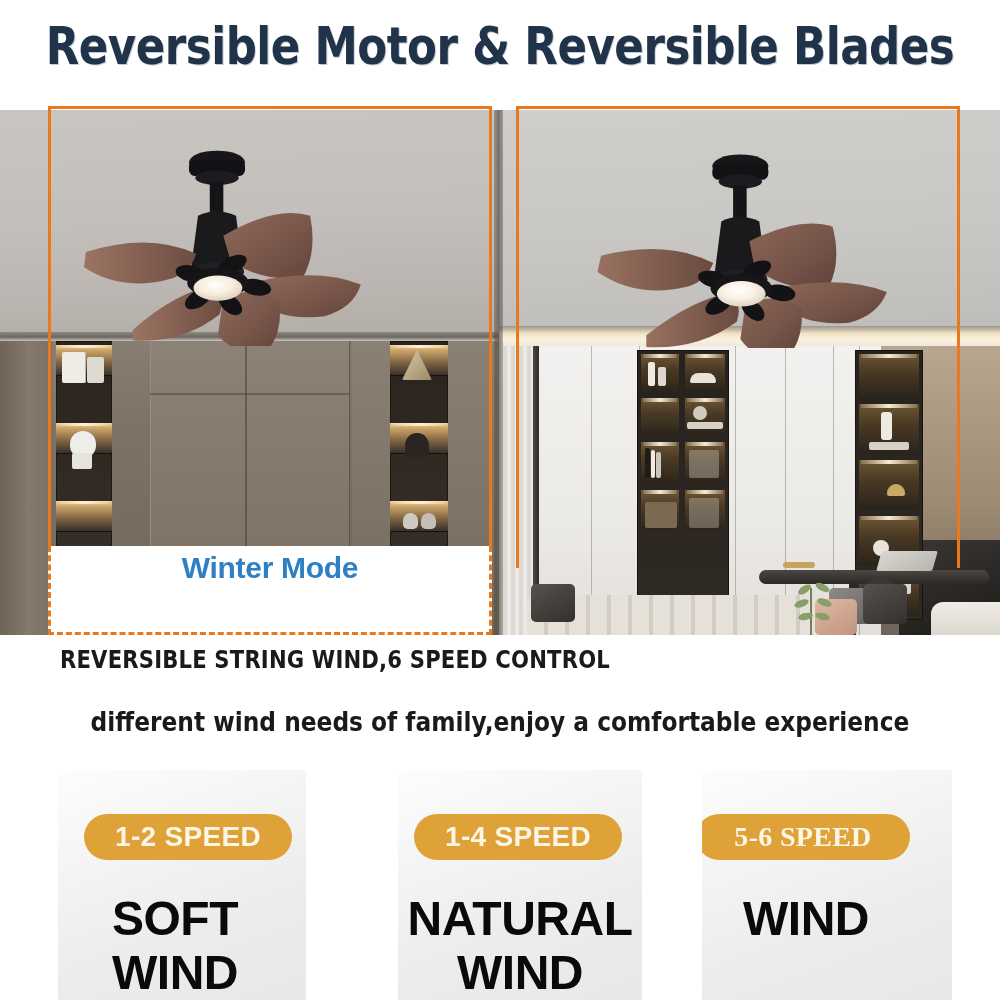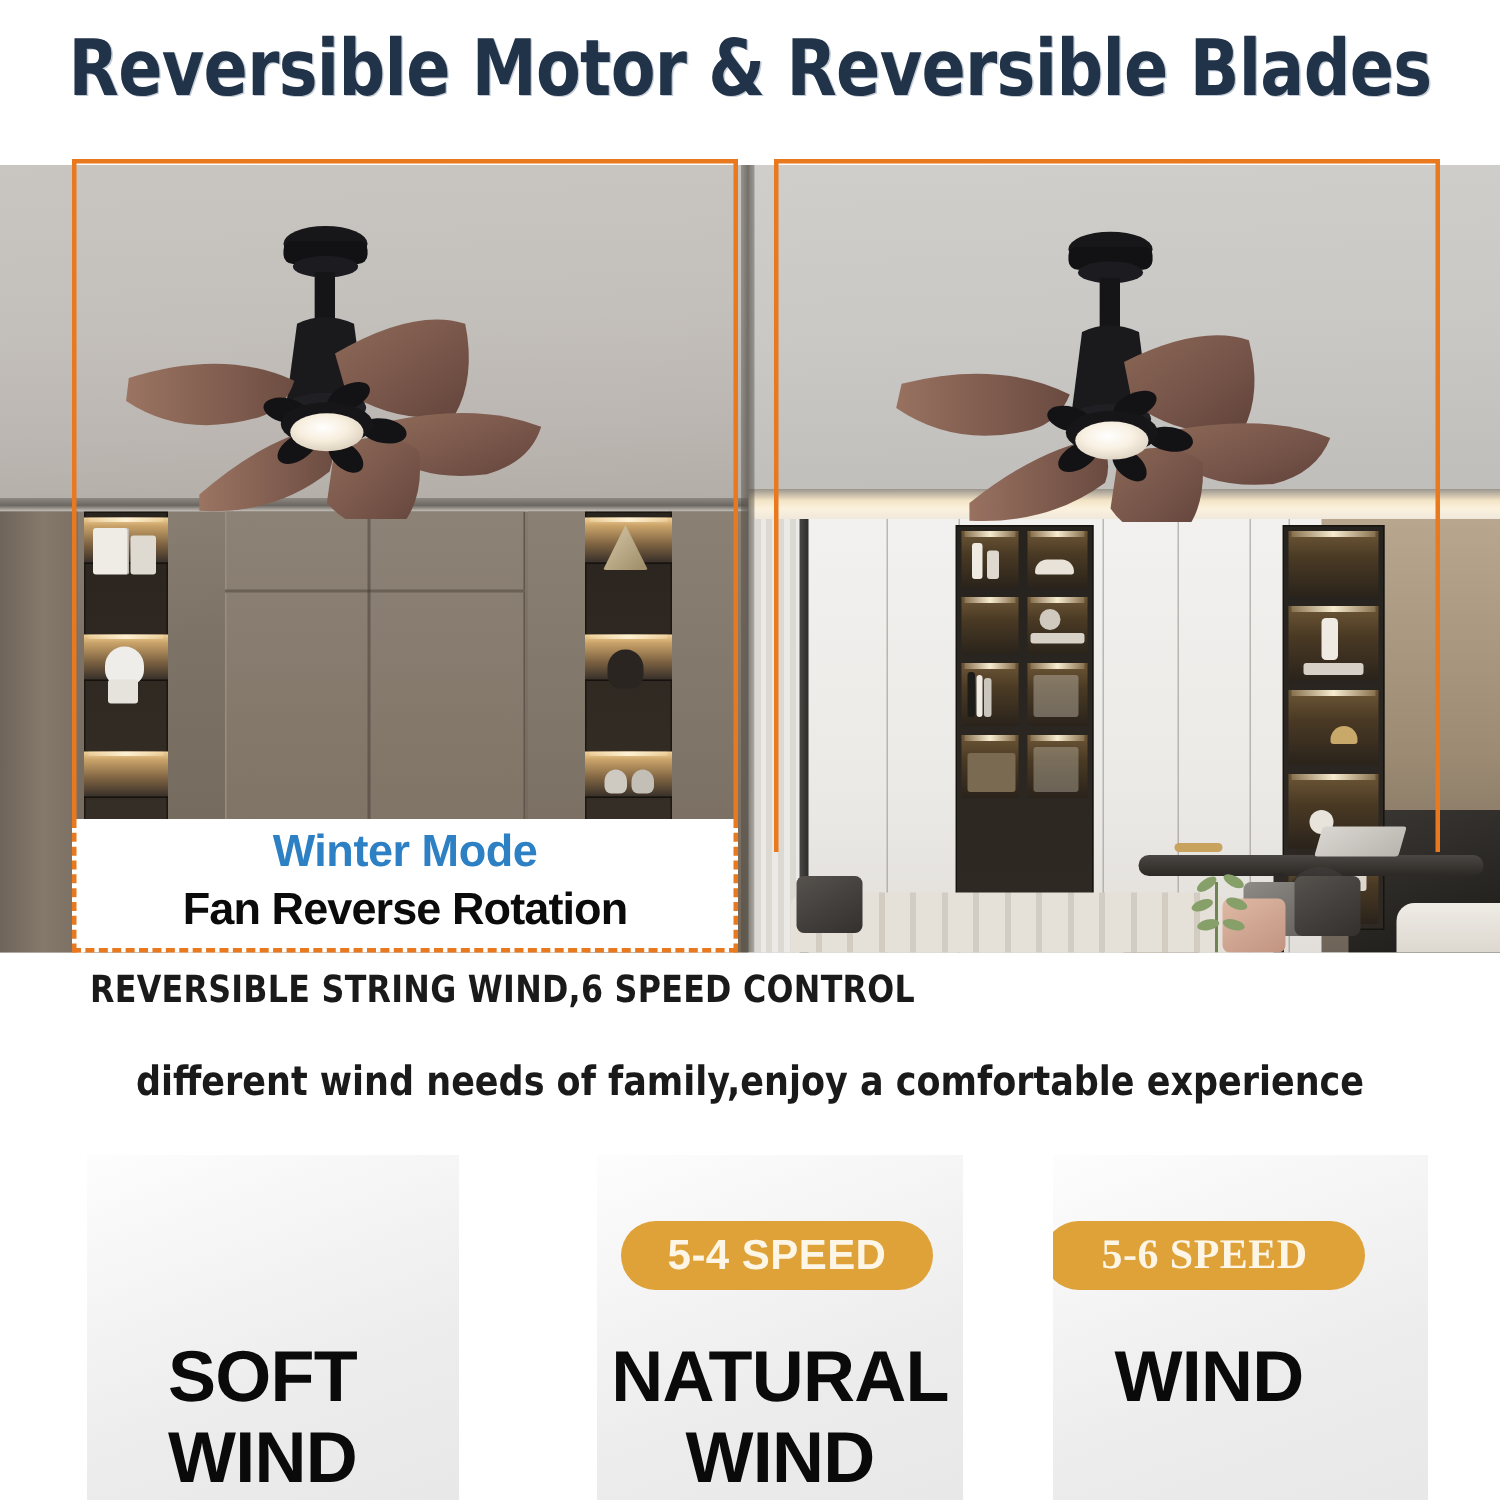--- a/index.html
+++ b/index.html
@@ -395,35 +395,35 @@
     </div>
 
     <div class="photo-divider"></div>
   </div>
 
   <div class="frame frame-left"></div>
   <div class="frame frame-right"></div>
 
   <div class="caption cap-left">
     <div class="cap-mode summer">Winter Mode</div>
-    <div class="cap-sub">Fan Reverse Rotation</div>
   </div>
 
   <div class="tag1">REVERSIBLE STRING WIND,6  SPEED  CONTROL</div>
   <div class="tag2">different wind needs of family,enjoy a comfortable experience</div>
 
   <div class="cards">
     <div class="card card-1">
+      <div class="badge badge-1">1-2 SPEED</div>
       <div class="windname wn-1">
         <div>SOFT</div>
         <div>WIND</div>
       </div>
     </div>
     <div class="card card-2">
-      <div class="badge badge-2">5-4 SPEED</div>
+      <div class="badge badge-2">1-4 SPEED</div>
       <div class="windname wn-2">
         <div>NATURAL</div>
         <div>WIND</div>
       </div>
     </div>
     <div class="card card-3">
       <div class="badge badge-3">5-6 SPEED</div>
       <div class="windname wn-3">
         <div>WIND</div>
       </div>

